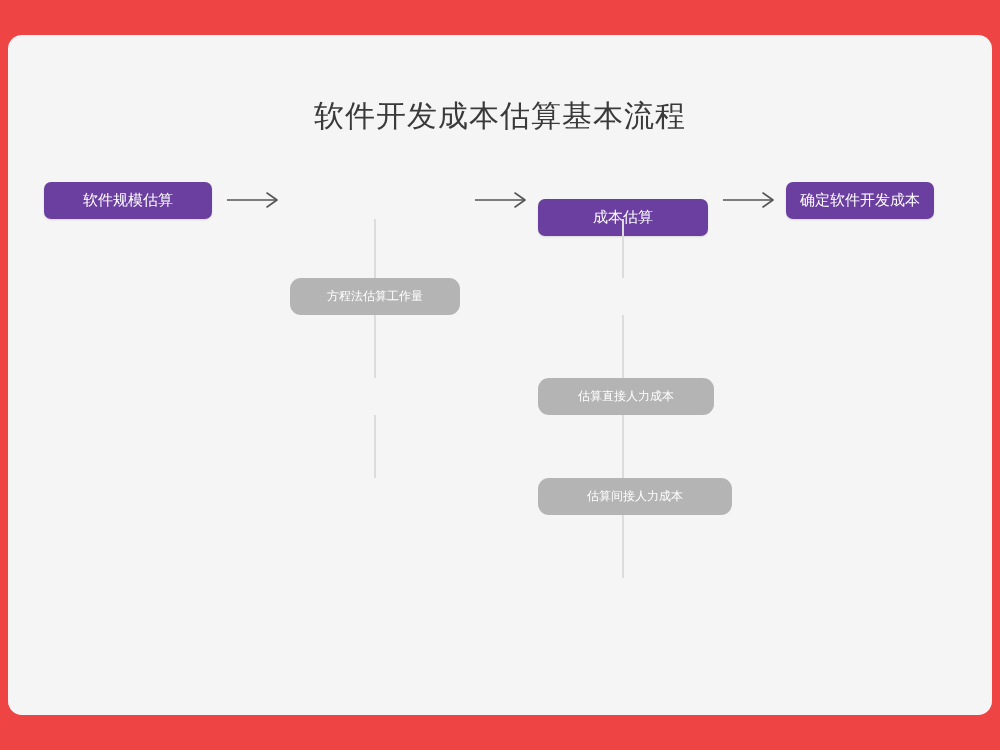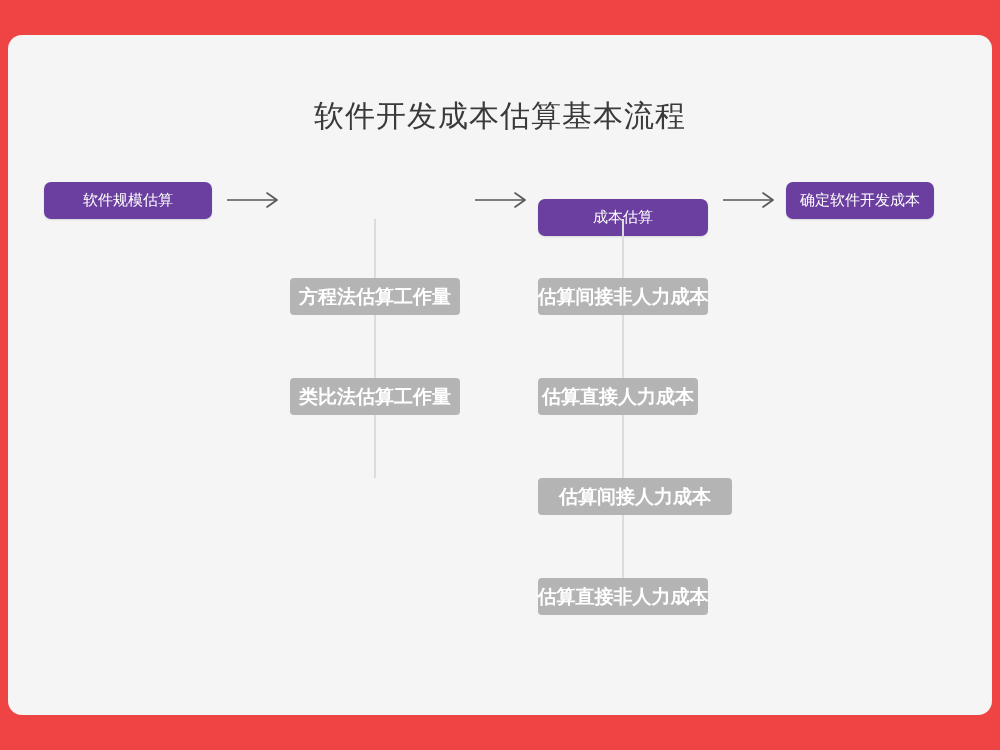--- a/index.html
+++ b/index.html
@@ -67,29 +67,28 @@
     align-items: center;
     justify-content: center;
     white-space: nowrap;
     box-shadow: 0 1px 2px rgba(0,0,0,0.12);
   }
 
   
   .sub-node {
     position: absolute;
     height: 37px;
-    border-radius: 4px;
+    border-radius: 11px;
     background: #b4b4b4;
     color: #ffffff;
-    font-size: 19px;
+    font-size: 12px;
     display: flex;
     align-items: center;
     justify-content: center;
     white-space: nowrap;
-    font-weight: bold;
   }
 
   
   .flow-arrow {
     position: absolute;
     height: 24px;
     top: 188px;
     display: flex;
     align-items: center;
     justify-content: center;
@@ -122,40 +121,37 @@
         <polyline points="41,2 51,9 41,16" fill="none" stroke="#555555" stroke-width="1.6" stroke-linecap="round" stroke-linejoin="round"></polyline>
       </svg>
     </div>
 
 
     <div class="connector" style="left:374px; top:219px; height:59px;"></div>
     <div class="connector" style="left:374px; top:315px; height:63px;"></div>
     <div class="connector" style="left:374px; top:415px; height:63px;"></div>
 
     <div class="sub-node" style="left:290px; top:278px; width:170px;">方程法估算工作量</div>
-    <div class="sub-node" style="left:290px; top:378px; width:170px;">类比法估算工作量</div>
 
     <div class="flow-arrow" style="left:472px; width:62px;">
       <svg width="58" height="18" viewBox="0 0 58 18" aria-hidden="true">
         <line x1="1" y1="9" x2="50" y2="9" stroke="#555555" stroke-width="1.6"></line>
         <polyline points="41,2 51,9 41,16" fill="none" stroke="#555555" stroke-width="1.6" stroke-linecap="round" stroke-linejoin="round"></polyline>
       </svg>
     </div>
 
     <div class="stage-node" style="left:538px; top:182px; width:170px;margin-top:17px;">成本估算</div>
 
     <div class="connector" style="left:622px; top:219px; height:59px;"></div>
     <div class="connector" style="left:622px; top:315px; height:63px;"></div>
     <div class="connector" style="left:622px; top:415px; height:63px;"></div>
     <div class="connector" style="left:622px; top:515px; height:63px;"></div>
 
-    <div class="sub-node" style="left:538px; top:278px; width:170px;">估算间接非人力成本</div>
-    <div class="sub-node" style="left:538px; top:378px; width:160px;text-align:center;">估算直接人力成本</div>
+    <div class="sub-node" style="left:538px; top:378px; width:176px;text-align:center;">估算直接人力成本</div>
     <div class="sub-node" style="left:538px; top:478px; width:194px;">估算间接人力成本</div>
-    <div class="sub-node" style="left:538px; top:578px; width:170px;">估算直接非人力成本</div>
 
     <div class="flow-arrow" style="left:720px; width:62px;">
       <svg width="58" height="18" viewBox="0 0 58 18" aria-hidden="true">
         <line x1="1" y1="9" x2="50" y2="9" stroke="#555555" stroke-width="1.6"></line>
         <polyline points="41,2 51,9 41,16" fill="none" stroke="#555555" stroke-width="1.6" stroke-linecap="round" stroke-linejoin="round"></polyline>
       </svg>
     </div>
 
     <div class="stage-node" style="left:786px; top:182px; width:148px;">确定软件开发成本</div>
 

